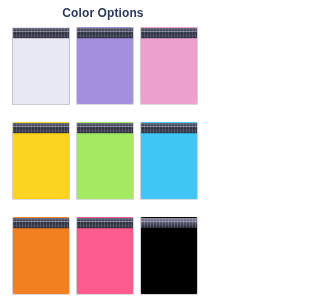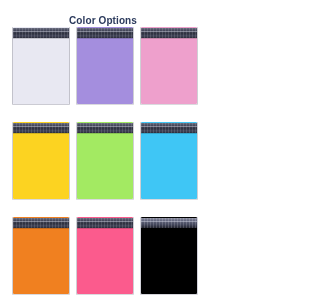--- a/index.html
+++ b/index.html
@@ -10,26 +10,26 @@
   body {
     width: 206px;
     height: 300px;
     overflow: hidden;
     font-family: "Liberation Sans", sans-serif;
     position: relative;
   }
 
   #page-title {
     text-align: center;
-    font-size: 10px;
+    font-size: 12px;
     font-weight: bold;
     color: #2b3a5c;
     letter-spacing: 0.1px;
     line-height: 1;
-    padding-top: 16px;
+    padding-top: 7px;
     margin: 0;
     user-select: none;
   }
 
   #swatch-grid {
     position: absolute;
     top: 27px;
     left: 12px;
     width: 186px;
     display: grid;

